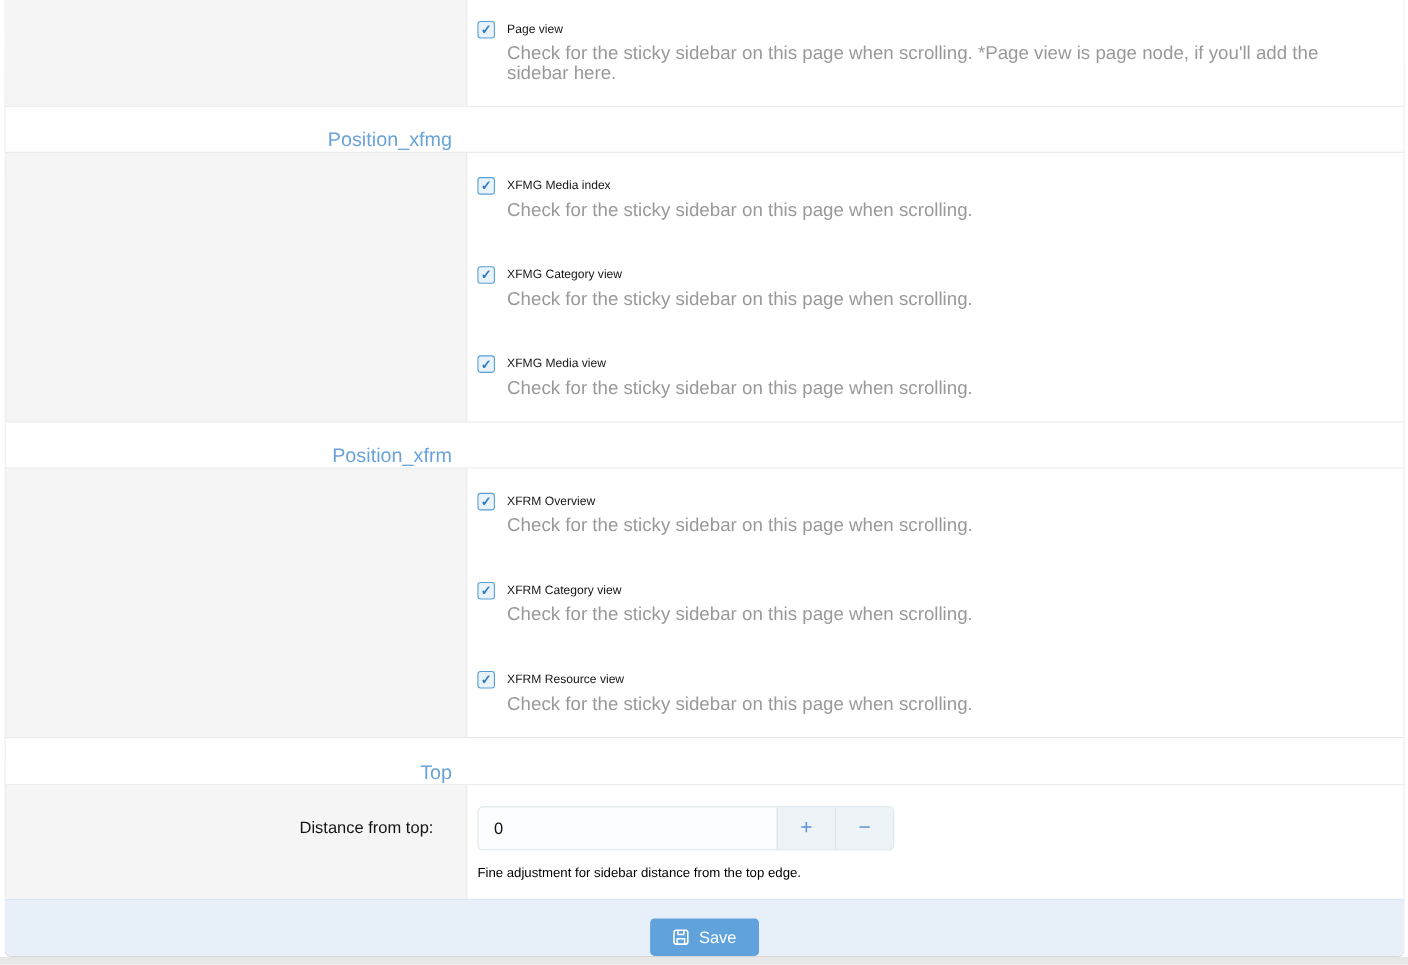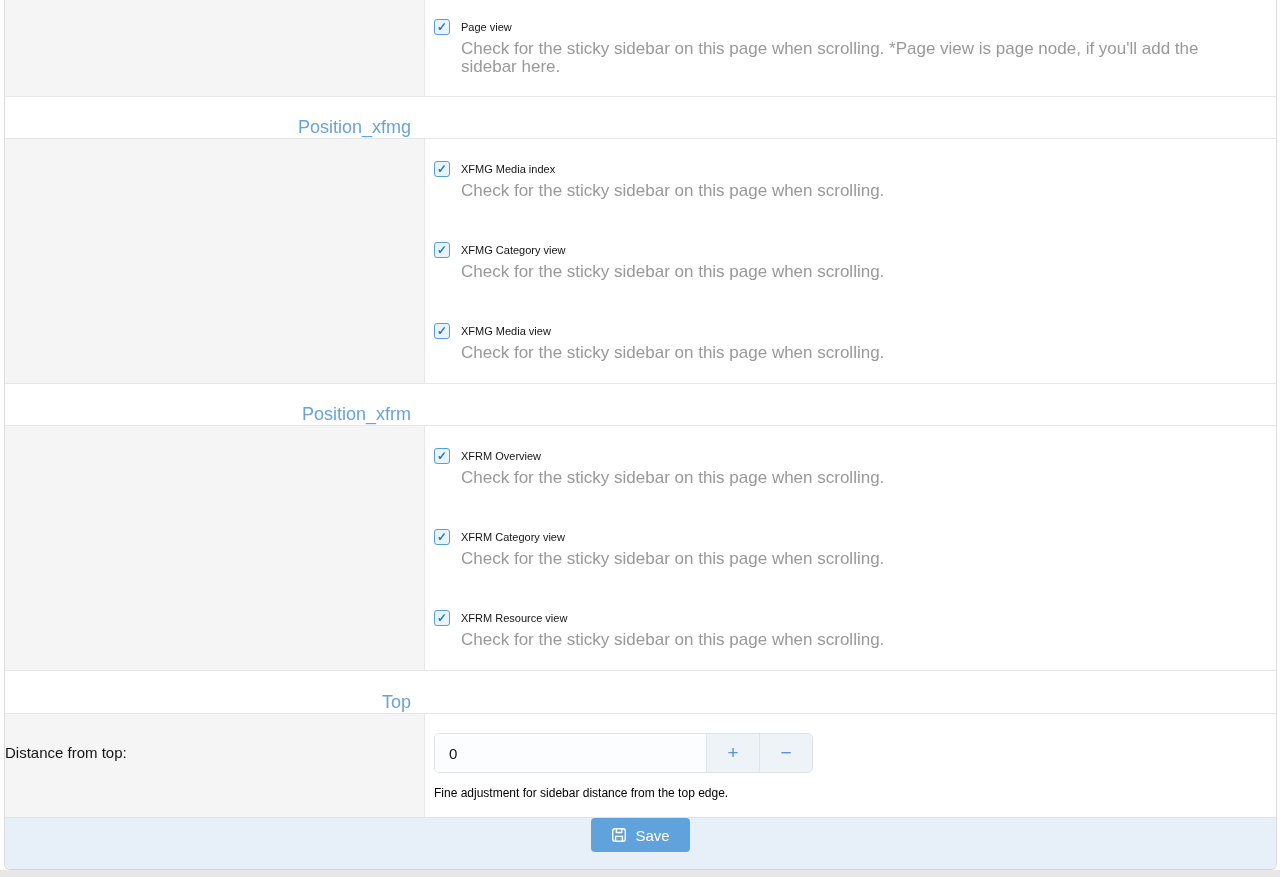--- a/index.html
+++ b/index.html
@@ -26,21 +26,21 @@
     width: 1280px; height: 7px;
     background: #e7e7e7;
   }
 
   
   .form-row { display: flex; width: 100%; }
   .label-cell {
     width: 420px; flex-shrink: 0;
     background: #f5f5f5;
     border-right: 1px solid #e7e7e7;
-    text-align: left;
+    text-align: right;
     padding-right: 30px;
     font-size: 15px;
     color: #141414;
   }
   .content-cell {
     flex: 1;
     background: #ffffff;
     padding-left: 9px;
     padding-right: 20px;
   }
@@ -128,21 +128,21 @@
     font-size: 12px;
     color: #000000;
     margin-top: 13px;
   }
 
   
   .form-footer {
     height: 52px;
     background: #e7f0f9;
     border-top: 1px solid #d9e4ef;
-    display: flex; align-items: flex-start; justify-content: center;
+    display: flex; align-items: flex-end; justify-content: center;
   }
   .save-button {
     display: inline-flex; align-items: center;
     gap: 8px;
     height: 34px;
     padding: 0 20px;
     background: #60a2dc;
     color: #ffffff;
     border: none;
     border-radius: 4px;

